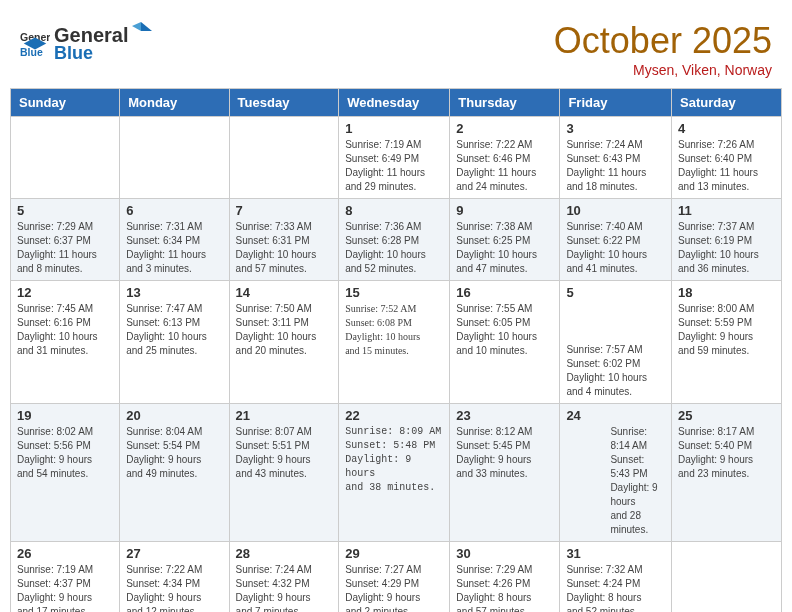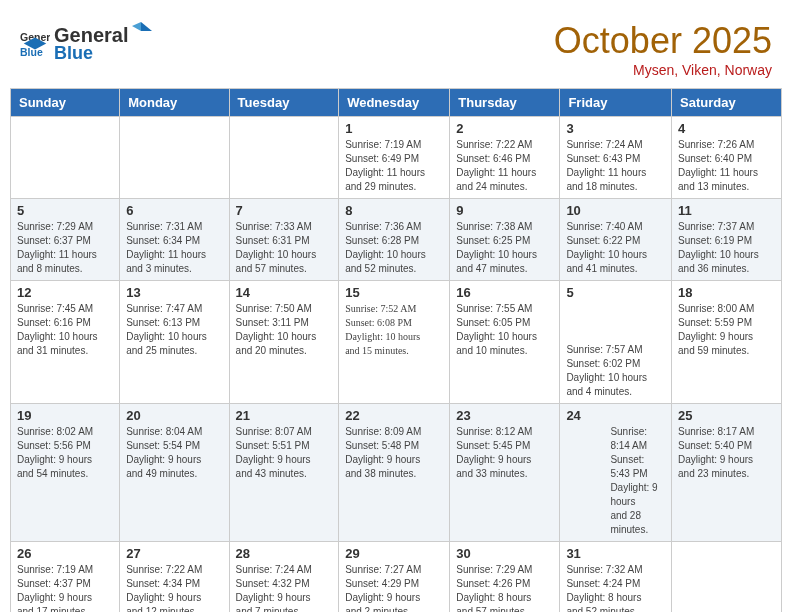--- a/index.html
+++ b/index.html
@@ -272,21 +272,21 @@
         </td>
         <td>
           <span class="day-number">21</span>
           <div class="day-info" style="white-space: pre-line;">Sunrise: 8:07 AM
 Sunset: 5:51 PM
 Daylight: 9 hours
 and 43 minutes.</div>
         </td>
         <td>
           <span class="day-number">22</span>
-          <div class="day-info" style="white-space: pre-line;">Sunrise: 8:09 AM
+          <div class="day-info" style="white-space: pre-line; font-family: Liberation Mono, monospace;">Sunrise: 8:09 AM
 Sunset: 5:48 PM
 Daylight: 9 hours
 and 38 minutes.</div>
         </td>
         <td>
           <span class="day-number">23</span>
           <div class="day-info" style="white-space: pre-line;">Sunrise: 8:12 AM
 Sunset: 5:45 PM
 Daylight: 9 hours
 and 33 minutes.</div>

